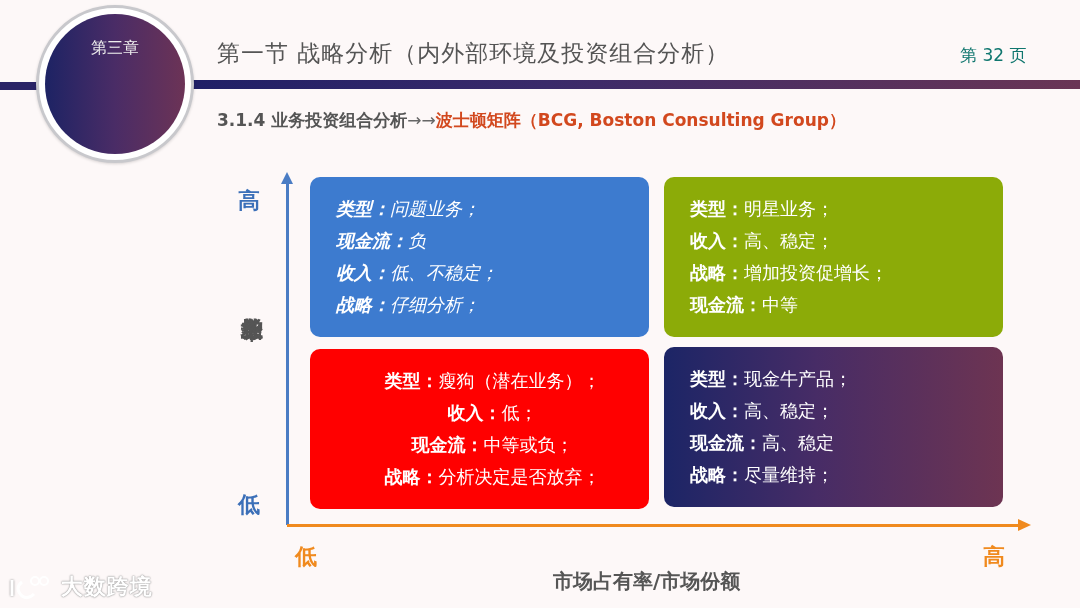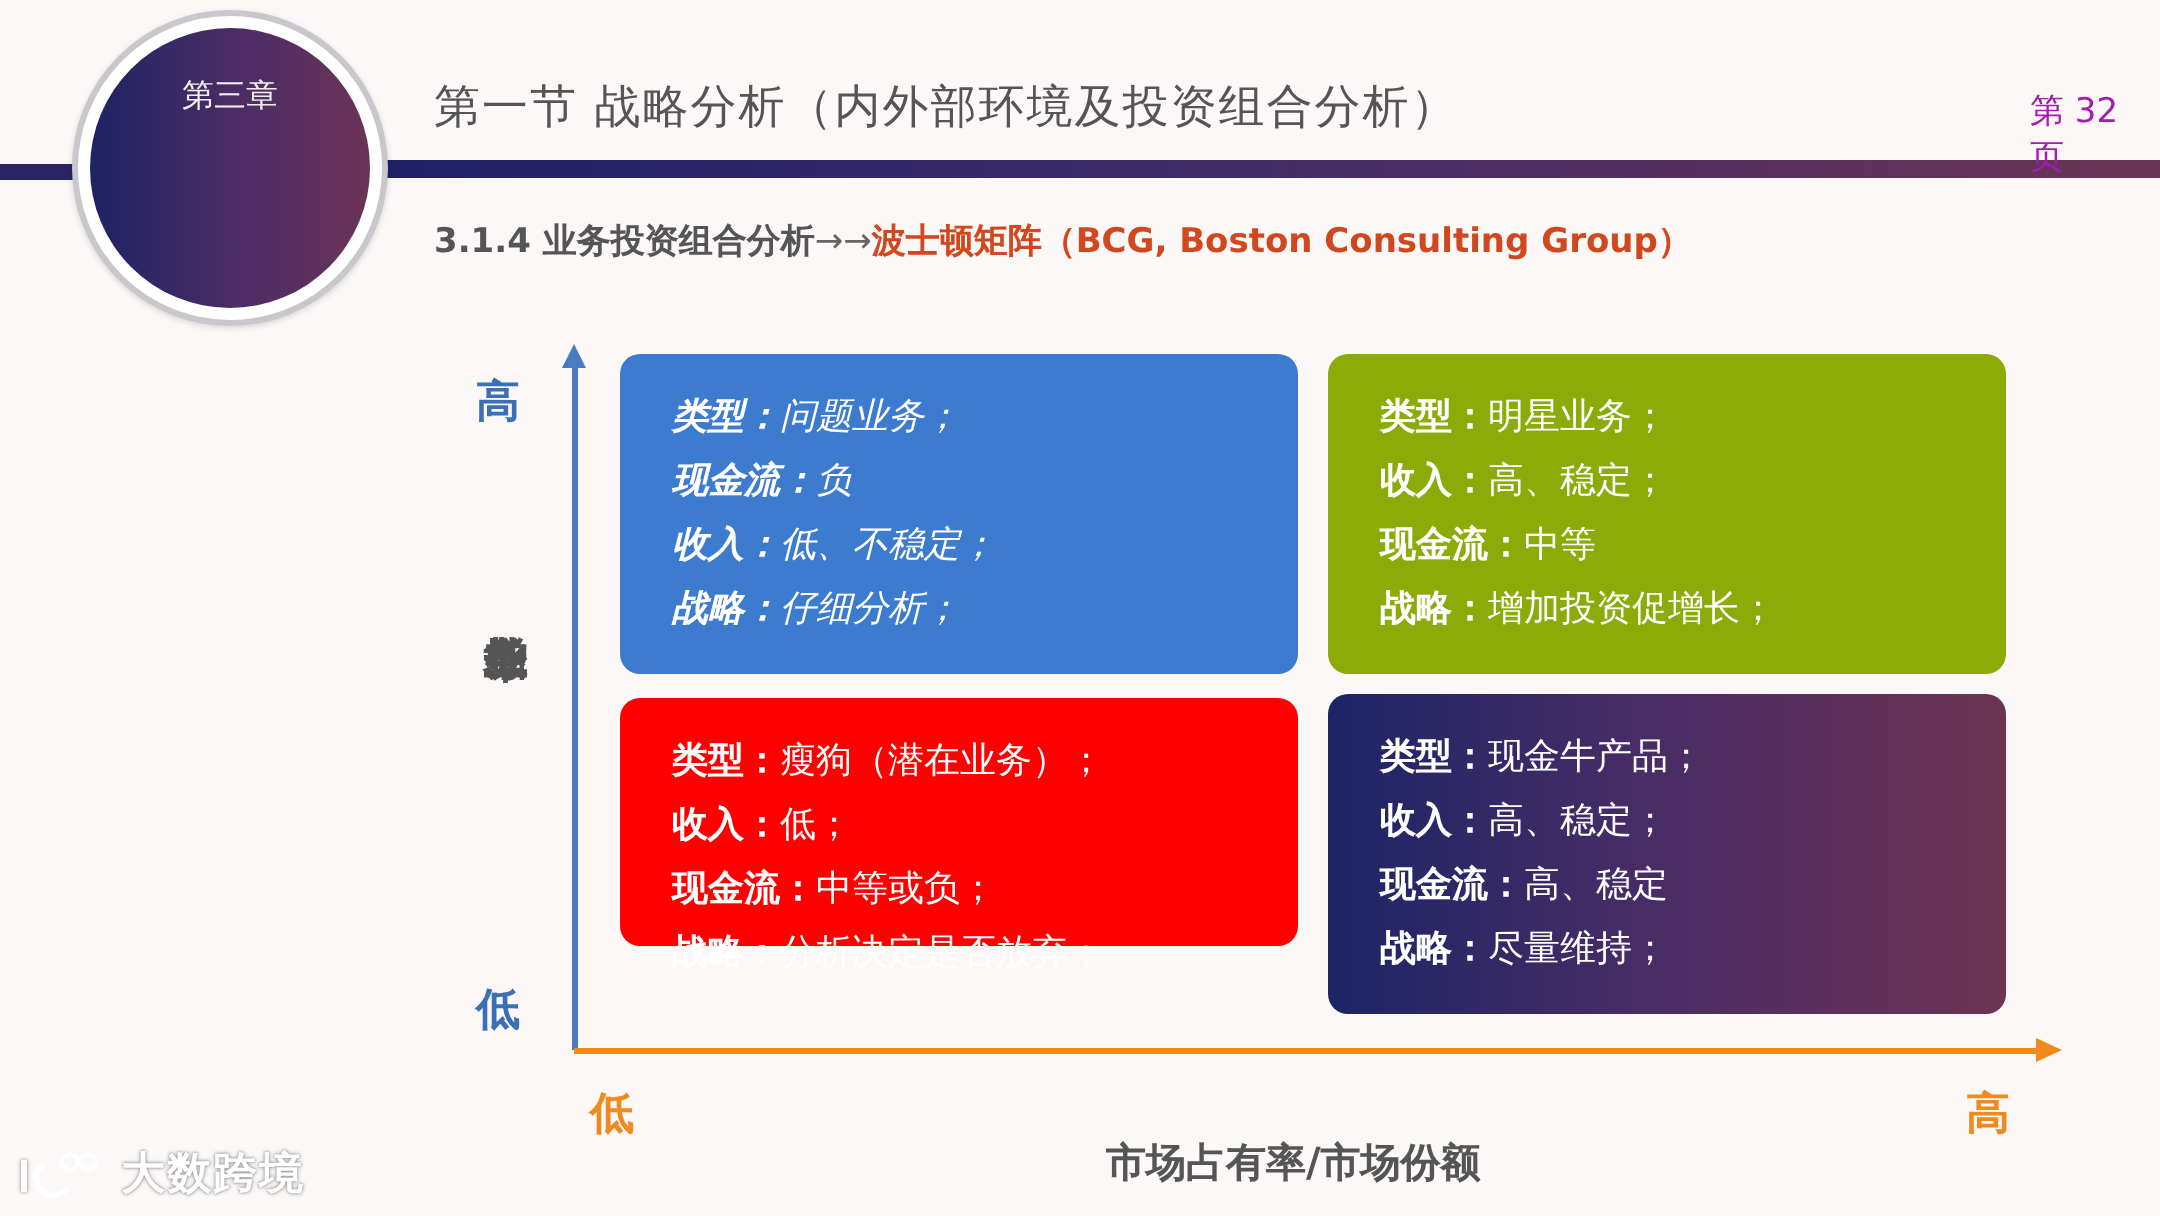--- a/index.html
+++ b/index.html
@@ -4,21 +4,21 @@
 <style>
   * { box-sizing: border-box; margin: 0; padding: 0; }
   body { width: 1080px; height: 608px; background: #fdf8f8; font-family: "DejaVu Sans", "Liberation Sans", sans-serif; position: relative; overflow: hidden; }
   .topbar-left { position: absolute; left: 0; top: 82px; width: 45px; height: 8px; background: #2a2466; }
   .topbar { position: absolute; left: 190px; top: 80px; width: 890px; height: 9px; background: linear-gradient(90deg, #1f1f66 0%, #3a2a6a 40%, #6a3555 100%); }
   .badge-ring { position: absolute; left: 36px; top: 5px; width: 158px; height: 158px; border-radius: 50%; background: #fff; border: 3px solid #c8c8cc; box-shadow: 0 1px 3px rgba(0,0,0,0.15); }
   .badge { position: absolute; left: 45px; top: 14px; width: 140px; height: 140px; border-radius: 50%; background: linear-gradient(90deg, #1d2364 0%, #4a2c66 50%, #6c3356 100%); color: #fff; text-align: center; }
   .badge .small { position: absolute; top: 24px; left: 0; width: 100%; font-size: 16px; color: #eee; }
   .badge .big { position: absolute; top: 48px; left: 0; width: 100%; font-size: 29px; line-height: 36px; letter-spacing: 1px; }
   .section-title { position: absolute; left: 217px; top: 38px; font-size: 23px; color: #555; letter-spacing: 1px; }
-  .page-num { position: absolute; left: 1015px; top: 44px; font-size: 17px; color: #a21caf; }
+  .page-num { position: absolute; left: 960px; top: 44px; font-size: 17px; color: #0f766e; }
   .subtitle { position: absolute; left: 217px; top: 109px; font-size: 17px; color: #555; font-weight: bold; white-space: nowrap; }
   .subtitle .red { color: #d2481e; }
   .subtitle .red-n { color: #d2481e; font-weight: bold; }
   .subtitle .arrow { font-weight: normal; color: #666; }
 
   .y-axis { position: absolute; left: 286px; top: 180px; width: 3px; height: 345px; background: #4a7cc4; }
   .y-arrow { position: absolute; left: 281px; top: 172px; width: 0; height: 0; border-left: 6.5px solid transparent; border-right: 6.5px solid transparent; border-bottom: 12px solid #4a7cc4; }
   .x-axis { position: absolute; left: 287px; top: 524px; width: 733px; height: 3px; background: #f08a1e; }
   .x-arrow { position: absolute; left: 1018px; top: 519px; width: 0; height: 0; border-top: 6.5px solid transparent; border-bottom: 6.5px solid transparent; border-left: 13px solid #f08a1e; }
 
@@ -27,21 +27,21 @@
   .y-label { position: absolute; left: 240px; top: 300px; width: 24px; font-size: 22px; font-weight: bold; color: #555; line-height: 24px; writing-mode: vertical-rl; letter-spacing: 0; }
   .x-low { position: absolute; left: 295px; top: 542px; font-size: 22px; font-weight: bold; color: #f08a1e; }
   .x-high { position: absolute; left: 983px; top: 542px; font-size: 22px; font-weight: bold; color: #f08a1e; }
   .x-label { position: absolute; left: 553px; top: 568px; font-size: 20px; font-weight: bold; color: #555; }
 
   .quad { position: absolute; border-radius: 10px; color: #fff; padding: 16px 0 0 26px; }
   .quad .line { font-size: 18px; line-height: 32px; white-space: nowrap; }
   .quad .k { font-weight: bold; }
   .q-tl { left: 310px; top: 177px; width: 339px; height: 160px; background: #3d7bcf; font-style: italic; }
   .q-tr { left: 664px; top: 177px; width: 339px; height: 160px; background: #8cab08; }
-  .q-bl { left: 310px; top: 349px; width: 339px; height: 124px; background: #ff0000; }
+  .q-bl { left: 310px; top: 349px; width: 339px; height: 160px; background: #ff0000; text-align: center; }
   .q-br { left: 664px; top: 347px; width: 339px; height: 160px; background: linear-gradient(90deg, #1c2566 0%, #472c66 45%, #6d3452 100%); }
 
   .watermark { position: absolute; left: 8px; top: 572px; font-size: 22px; color: #fff; font-weight: bold; text-shadow: 0 0 2px #999, 0 0 1px #888; letter-spacing: 1px; }
   .watermark .logo { display: inline-block; width: 44px; height: 28px; vertical-align: middle; }
 </style>
 </head>
 <body>
 
 <div class="topbar-left"></div>
 <div class="topbar"></div>
@@ -73,22 +73,22 @@
 <div class="quad q-tl">
   <div class="line"><span class="k">类型：</span><span>问题业务；</span></div>
   <div class="line"><span class="k">现金流：</span><span>负</span></div>
   <div class="line"><span class="k">收入：</span><span>低、不稳定；</span></div>
   <div class="line"><span class="k">战略：</span><span>仔细分析；</span></div>
 </div>
 
 <div class="quad q-tr">
   <div class="line"><span class="k">类型：</span><span>明星业务；</span></div>
   <div class="line"><span class="k">收入：</span><span>高、稳定；</span></div>
+  <div class="line"><span class="k">战略：</span><span>增加投资促增长；</span></div>
   <div class="line"><span class="k">现金流：</span><span>中等</span></div>
-  <div class="line"><span class="k">战略：</span><span>增加投资促增长；</span></div>
 </div>
 
 <div class="quad q-bl">
   <div class="line"><span class="k">类型：</span><span>瘦狗（潜在业务）；</span></div>
   <div class="line"><span class="k">收入：</span><span>低；</span></div>
   <div class="line"><span class="k">现金流：</span><span>中等或负；</span></div>
   <div class="line"><span class="k">战略：</span><span>分析决定是否放弃；</span></div>
 </div>
 
 <div class="quad q-br">

